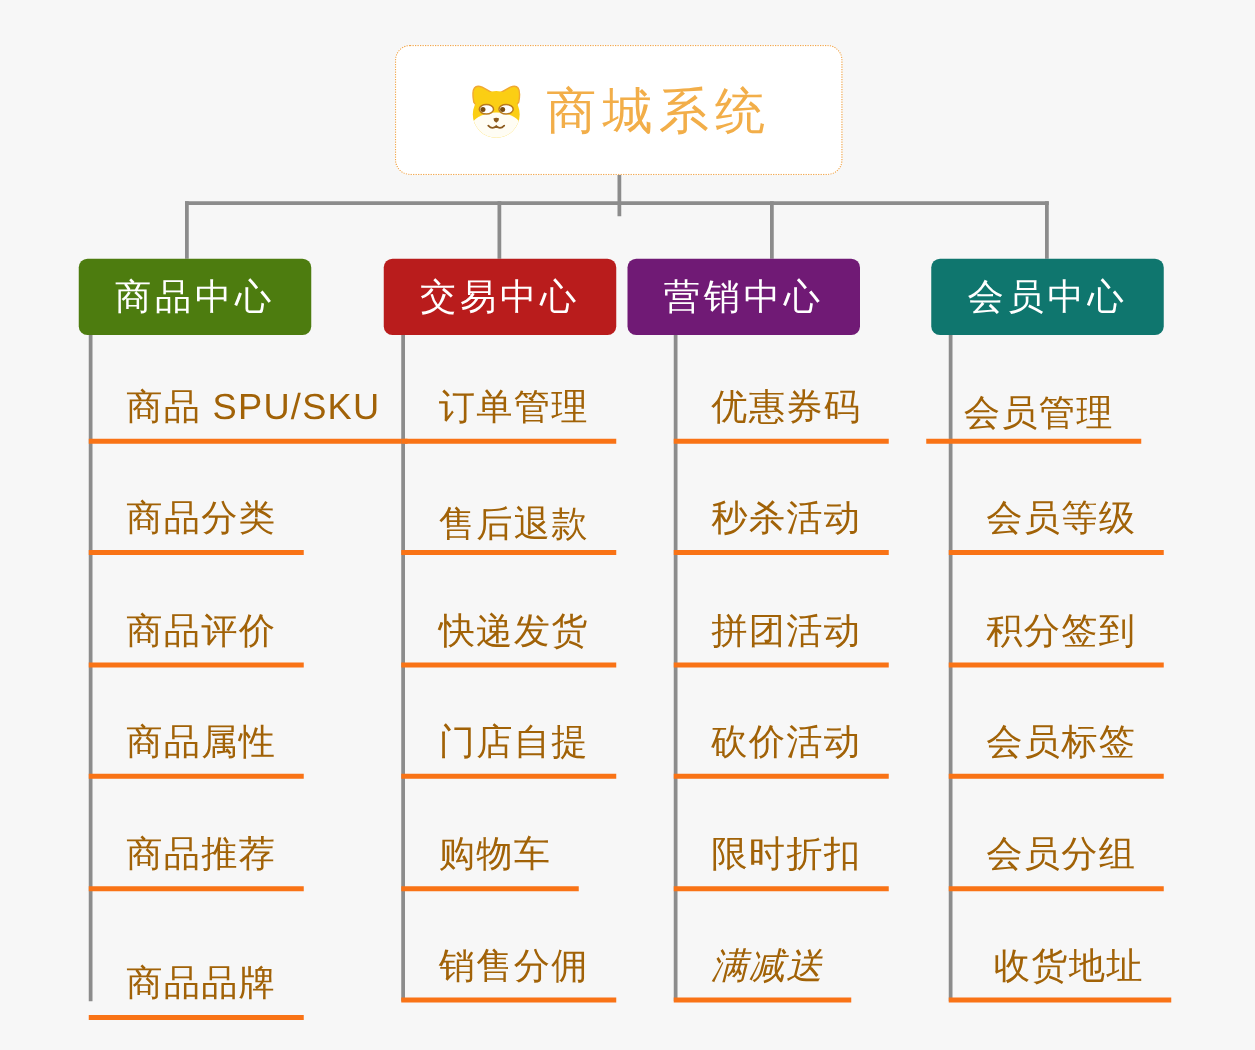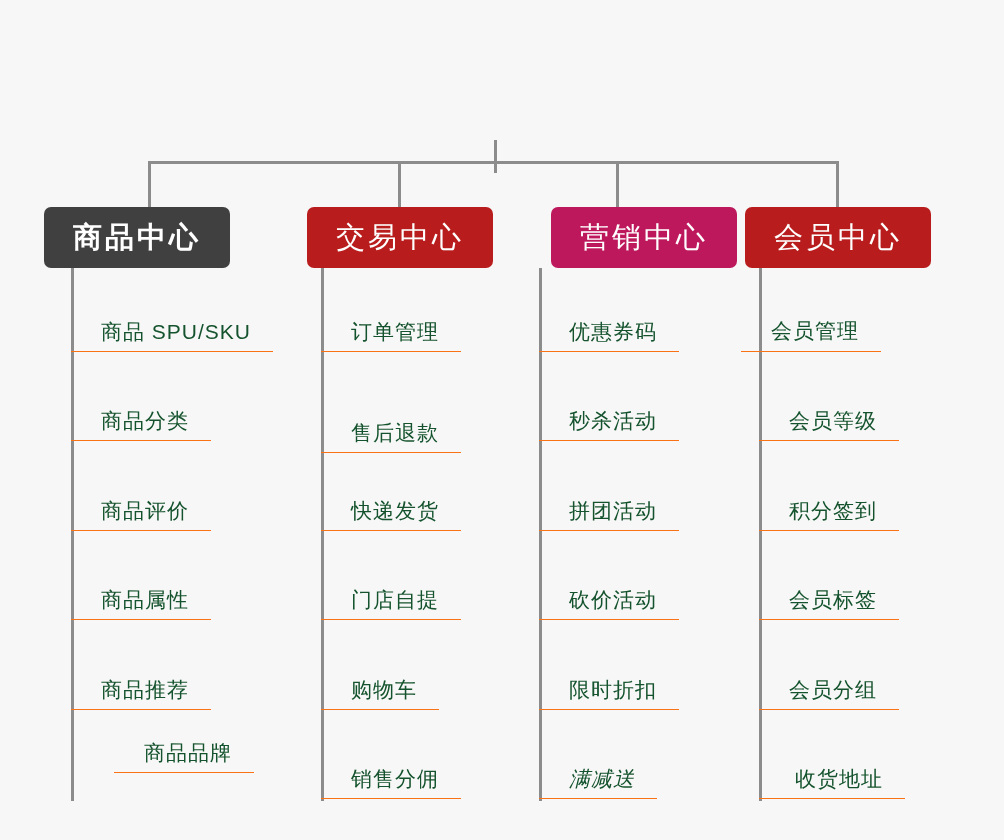--- a/index.html
+++ b/index.html
@@ -25,84 +25,102 @@
   .branch-node{
     position:absolute;top:207px;width:186px;height:61px;border-radius:7px;
     display:flex;align-items:center;justify-content:center;
     color:#ffffff;font-size:29px;letter-spacing:3px;white-space:nowrap;
   }
   
   .trunk{position:absolute;top:268px;width:3px;height:533px;background:#8c8c8c;}
   
   .leaf{
     position:absolute;height:36px;box-sizing:content-box;
-    padding:0 22px 0 30px;border-bottom:1px solid #f97316;
+    padding:0 22px 0 30px;border-bottom:4px solid #f97316;
     display:flex;align-items:flex-end;
-    font-size:21px;letter-spacing:1px;color:#14532d;white-space:nowrap;
+    font-size:29px;letter-spacing:1px;color:#a16207;white-space:nowrap;
   }
   .leaf span{display:block;padding-bottom:5px;}
 </style>
 </head>
 <body>
 
 <div class="canvas">
 
   <div class="line" style="left:494px;top:140px;width:3px;height:33px;"></div>
   <div class="line" style="left:148px;top:161px;width:691px;height:3px;"></div>
 
+  <div class="root-node">
+    <svg width="48" height="45" viewBox="0 0 64 60">
+      <path d="M8 21 C5 5 10 2 17 5 L28 11 C21 13 14 18 11 25 Z" fill="#fbce14" stroke="#f0a832" stroke-width="1.5" stroke-linejoin="round"></path>
+      <path d="M56 21 C59 5 54 2 47 5 L36 11 C43 13 50 18 53 25 Z" fill="#fbce14" stroke="#f0a832" stroke-width="1.5" stroke-linejoin="round"></path>
+      <circle cx="32" cy="34" r="25" fill="#fbce14"></circle>
+      <clipPath id="headclip">
+          <circle cx="32" cy="34" r="25"></circle>
+        </clipPath>
+      <ellipse cx="32" cy="48" rx="27" ry="16" fill="#fffdf4" clip-path="url(#headclip)"></ellipse>
+      <ellipse cx="21.5" cy="28.5" rx="7.6" ry="5" fill="#ffffff" stroke="#b97a1c" stroke-width="1.6"></ellipse>
+      <ellipse cx="42.5" cy="28.5" rx="7.6" ry="5" fill="#ffffff" stroke="#b97a1c" stroke-width="1.6"></ellipse>
+      <circle cx="17.8" cy="28.8" r="2.7" fill="#7a4e12"></circle>
+      <circle cx="38.8" cy="28.8" r="2.7" fill="#7a4e12"></circle>
+      <path d="M29 38.5 Q32 36.5 35 38.5 Q35 41.5 32 43 Q29 41.5 29 38.5 Z" fill="#8b5a1e"></path>
+      <path d="M23.5 46 Q27.8 50.5 32 46.5 Q36.2 50.5 40.5 46" stroke="#8b5a1e" stroke-width="1.9" fill="none" stroke-linecap="round"></path>
+    </svg>
+    <span class="root-title">商城系统</span>
+  </div>
 
   <div id="branches">
       <div class="line" style="left: 148px; top: 161px; width: 3px; height: 46px;"></div>
-      <div class="branch-node" style="left: 44px; background: #404040; font-weight: bold;">
+      <div class="branch-node" style="left: 63px; background: #4d7c0f;">
         <span>商品中心</span>
       </div>
       <div class="trunk" style="left: 71px;"></div>
       <div class="leaf" style="left: 71px; top: 315px;">
         <span>商品 SPU/SKU</span>
       </div>
       <div class="leaf" style="left: 71px; top: 404px;">
         <span>商品分类</span>
       </div>
       <div class="leaf" style="left: 71px; top: 494px;">
         <span>商品评价</span>
       </div>
       <div class="leaf" style="left: 71px; top: 583px;">
         <span>商品属性</span>
       </div>
       <div class="leaf" style="left: 71px; top: 673px;">
         <span>商品推荐</span>
       </div>
-      <div class="leaf" style="left: 71px; top: 736px; margin-left: 43px;">
+      <div class="leaf" style="left: 71px; top: 776px;">
         <span>商品品牌</span>
       </div>
       <div class="line" style="left: 398px; top: 161px; width: 3px; height: 46px;"></div>
       <div class="branch-node" style="left: 307px; background: #b91c1c;">
         <span>交易中心</span>
       </div>
       <div class="trunk" style="left: 321px;"></div>
       <div class="leaf" style="left: 321px; top: 315px;">
         <span>订单管理</span>
       </div>
-      <div class="leaf" style="left: 321px; top: 416px;">
+      <div class="leaf" style="left: 321px; top: 404px; align-items: center;">
         <span>售后退款</span>
       </div>
       <div class="leaf" style="left: 321px; top: 494px;">
         <span>快递发货</span>
       </div>
       <div class="leaf" style="left: 321px; top: 583px;">
         <span>门店自提</span>
       </div>
       <div class="leaf" style="left: 321px; top: 673px;">
         <span>购物车</span>
       </div>
       <div class="leaf" style="left: 321px; top: 762px;">
         <span>销售分佣</span>
       </div>
       <div class="line" style="left: 616px; top: 161px; width: 3px; height: 46px;"></div>
-      <div class="branch-node" style="left: 551px; background: #be185d;">
+      <div class="branch-node" style="left: 502px; background: #701a75;">
         <span>营销中心</span>
       </div>
       <div class="trunk" style="left: 539px;"></div>
       <div class="leaf" style="left: 539px; top: 315px;">
         <span>优惠券码</span>
       </div>
       <div class="leaf" style="left: 539px; top: 404px;">
         <span>秒杀活动</span>
       </div>
       <div class="leaf" style="left: 539px; top: 494px;">
@@ -111,21 +129,21 @@
       <div class="leaf" style="left: 539px; top: 583px;">
         <span>砍价活动</span>
       </div>
       <div class="leaf" style="left: 539px; top: 673px;">
         <span>限时折扣</span>
       </div>
       <div class="leaf" style="left: 539px; top: 762px; font-style: italic;">
         <span>满减送</span>
       </div>
       <div class="line" style="left: 836px; top: 161px; width: 3px; height: 46px;"></div>
-      <div class="branch-node" style="left: 745px; background: #b91c1c;">
+      <div class="branch-node" style="left: 745px; background: #0f766e;">
         <span>会员中心</span>
       </div>
       <div class="trunk" style="left: 759px;"></div>
       <div class="leaf" style="left: 741px; top: 315px; align-items: center;">
         <span>会员管理</span>
       </div>
       <div class="leaf" style="left: 759px; top: 404px;">
         <span>会员等级</span>
       </div>
       <div class="leaf" style="left: 759px; top: 494px;">

